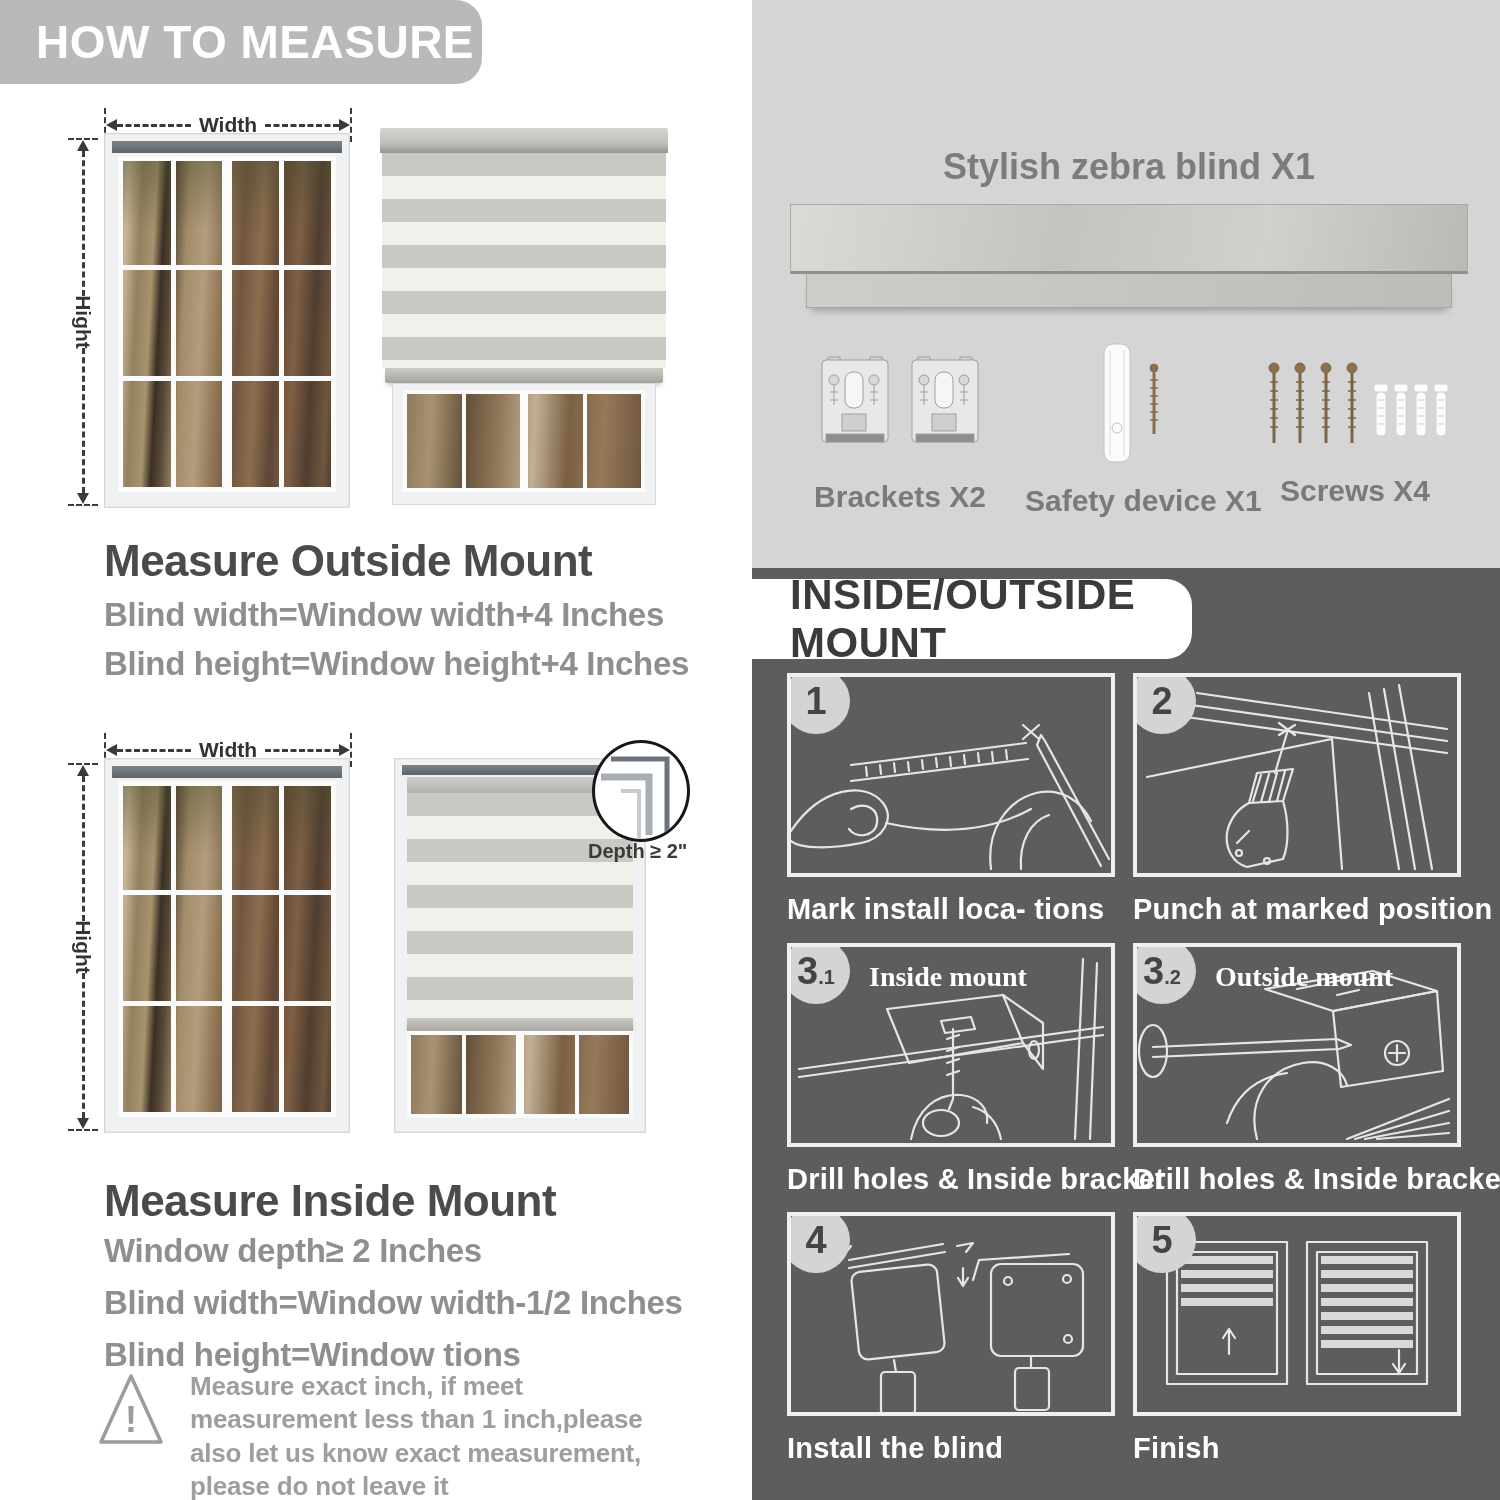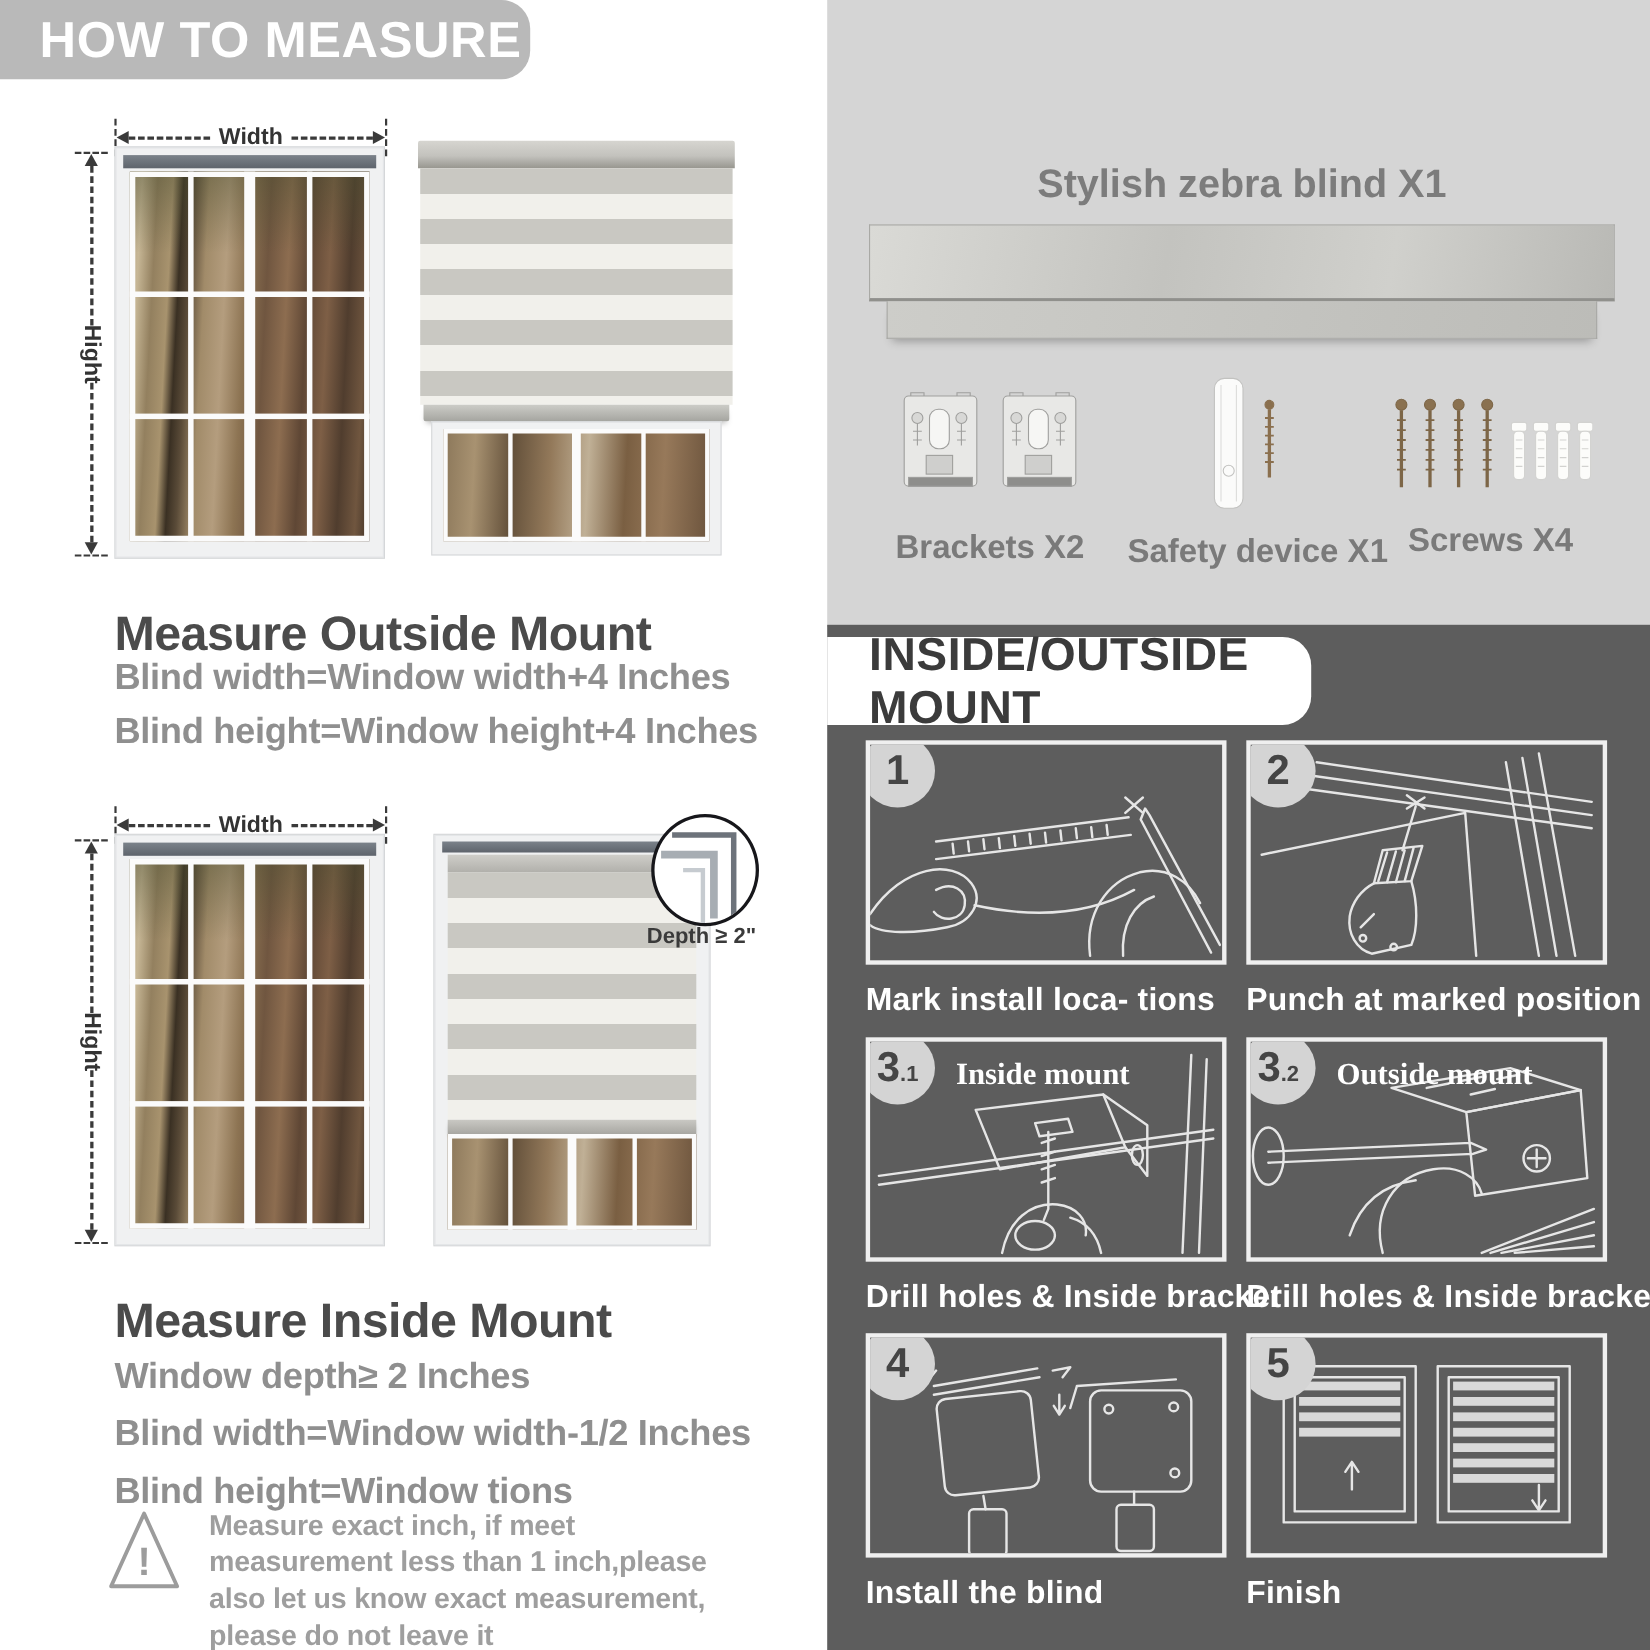--- a/index.html
+++ b/index.html
@@ -1,21 +1,21 @@
 <!DOCTYPE html>
 <html><head>
 <meta charset="utf-8">
 <style>
   html,body{margin:0;padding:0;background:#ffffff;}
   .canvas{position:relative;width:1500px;height:1500px;overflow:hidden;
           font-family:"Liberation Sans","DejaVu Sans",sans-serif;background:#ffffff;}
 
   
   .banner{position:absolute;display:flex;align-items:center;font-weight:bold;letter-spacing:.5px;box-sizing:border-box;}
-  .banner-howto{left:0;top:8;width:482px;height:72px;background:#b9b9b9;border-radius:0 26px 26px 0;
+  .banner-howto{left:0;top:8;width:482px;height:84px;background:#b9b9b9;border-radius:0 26px 26px 0;
                 color:#ffffff;font-size:46px;padding-left:36px;}
   .banner-included{left:752px;top:13px;width:524px;height:85px;background:#ffffff;border-radius:0 26px 26px 0;
                 color:#cfcfcf;font-size:46px;padding-left:36px;}
   .banner-mount{left:752px;top:579px;width:440px;height:80px;background:#ffffff;border-radius:0 26px 26px 0;
                 color:#3b3b3b;font-size:42px;padding-left:38px;z-index:3;}
 
   
   h2.m-head{position:absolute;margin:0;font-size:44px;font-weight:bold;color:#4b4b4b;letter-spacing:-.5px;}
   p.formula{position:absolute;margin:0;font-size:33px;font-weight:bold;color:#8f8f8f;letter-spacing:-.3px;}
 
@@ -141,21 +141,21 @@
     <div class="rail"></div>
     <div class="win-under">
       <div class="photo2">
         <i class="vbar" style="left:calc(50% - 4px);width:8px;"></i>
         <i class="vbar" style="left:calc(25% - 2px);width:4px;"></i>
         <i class="vbar" style="left:calc(75% - 2px);width:4px;"></i>
       </div>
     </div>
   </div>
 
-  <h2 class="m-head" style="left:104px;top:536px;margin-top:16px;">Measure Outside Mount</h2>
+  <h2 class="m-head" style="left:104px;top:536px;">Measure Outside Mount</h2>
   <p class="formula" style="left:104px;top:596px;">Blind width=Window width+4 Inches</p>
   <p class="formula" style="left:104px;top:645px;">Blind height=Window height+4 Inches</p>
 
   <div class="harrow" style="left:104px;top:733px;width:248px;">
     <span class="tickv"></span>
     <span class="ah-l"></span>
     <span class="dash"></span>
     <span class="lbl">Width</span>
     <span class="dash"></span>
     <span class="ah-r"></span>

